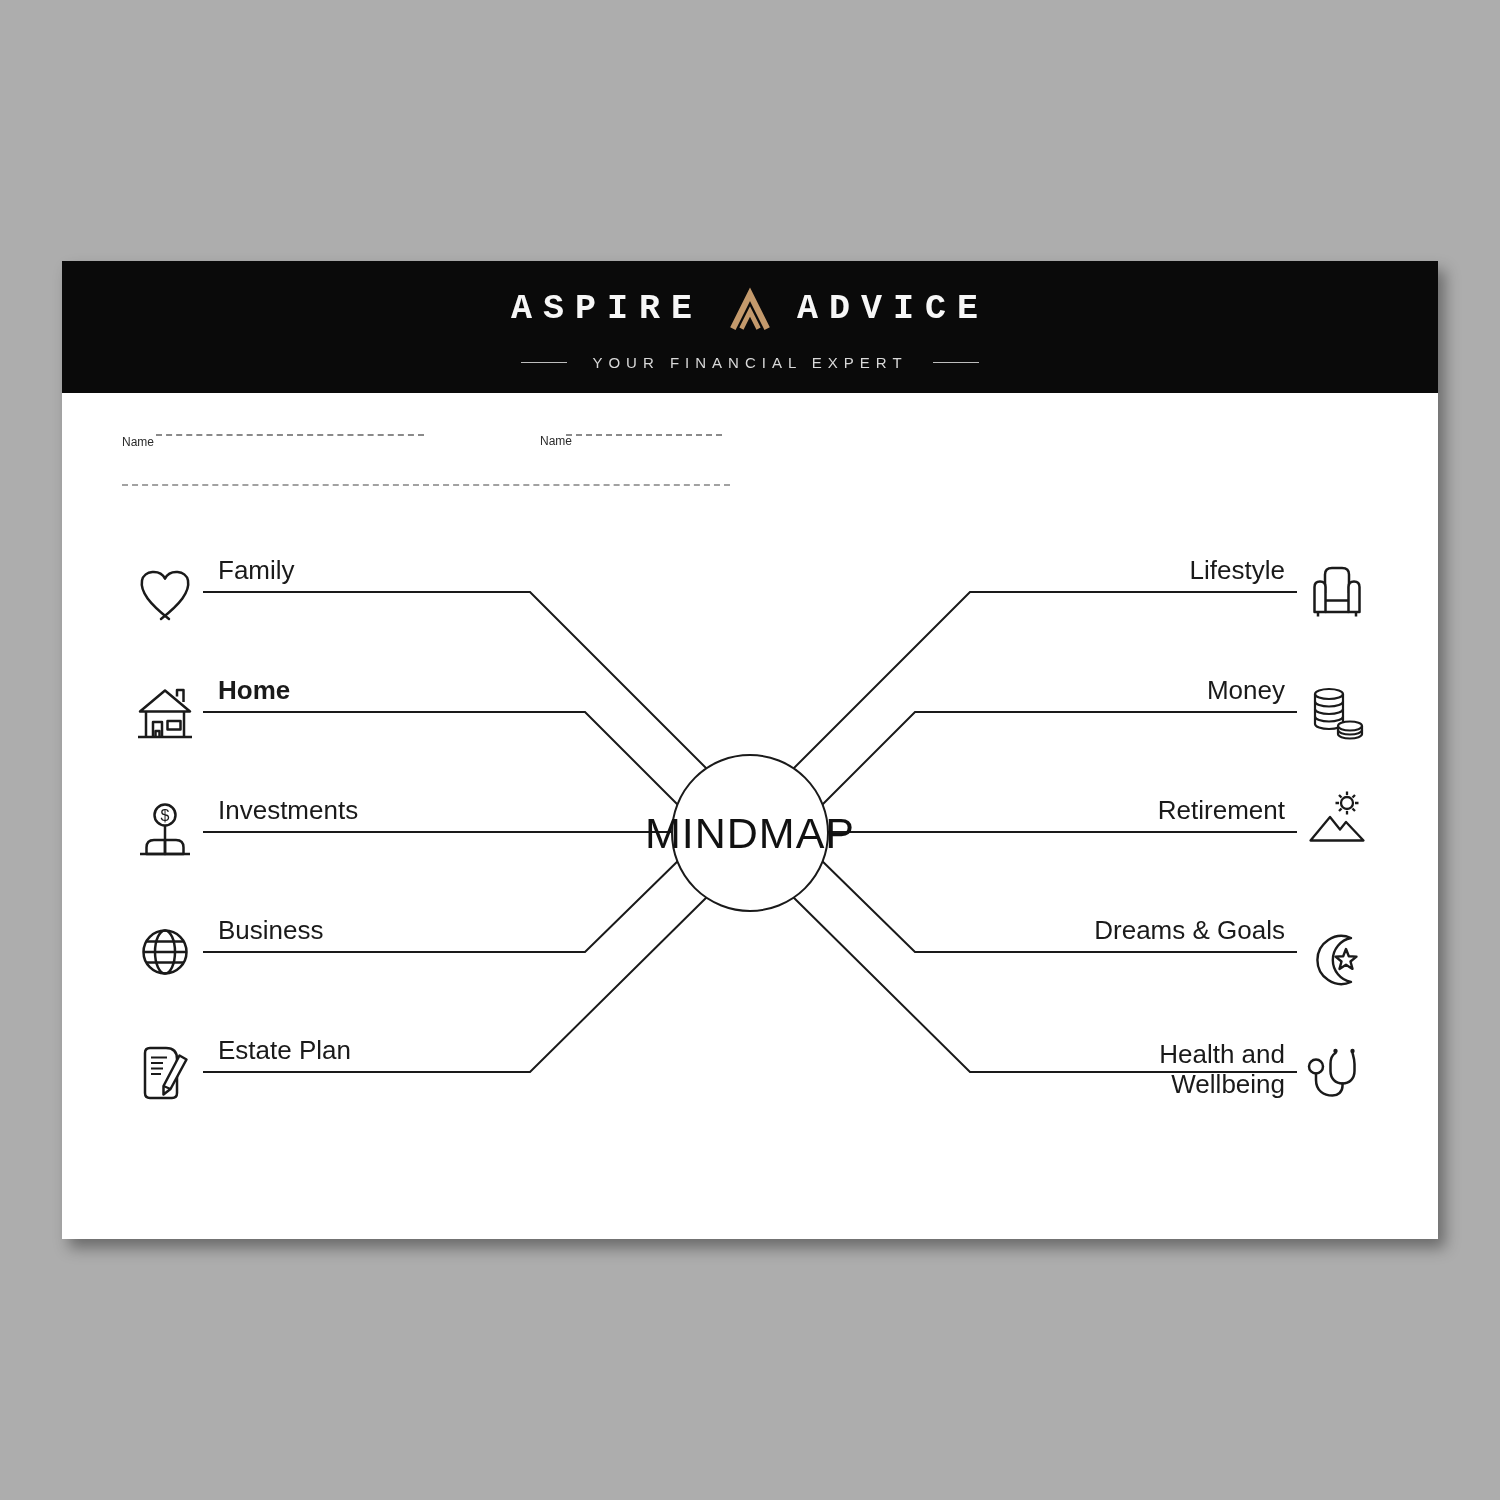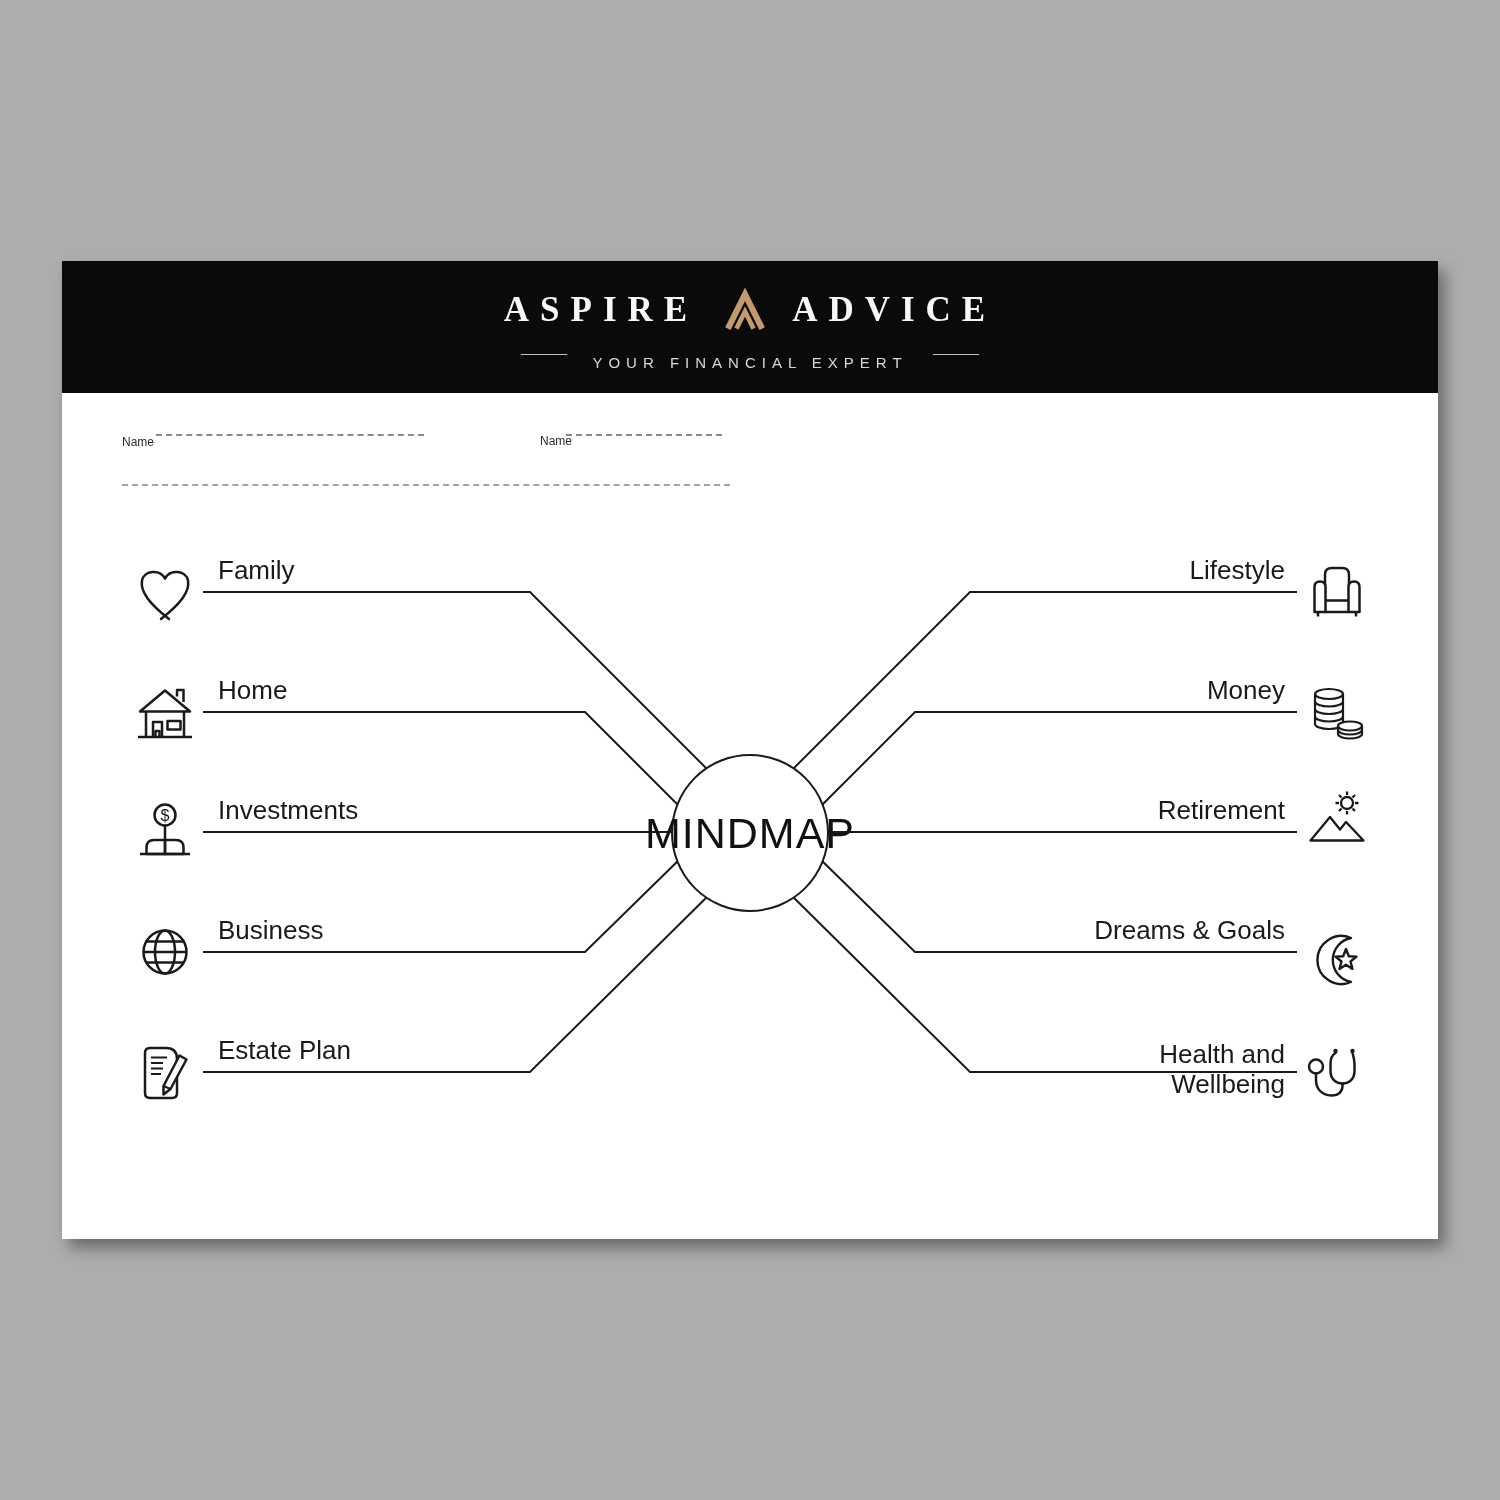--- a/index.html
+++ b/index.html
@@ -1,22 +1,22 @@
 <!DOCTYPE html>
 <html><head>
 <meta charset="utf-8">
 <style>
   html,body{margin:0;padding:0;}
   body{width:1500px;height:1500px;background:#adadad;font-family:"Liberation Sans",sans-serif;position:relative;overflow:hidden;}
   .page{position:absolute;left:62px;top:261px;width:1376px;height:978px;background:#ffffff;box-shadow:7px 9px 14px rgba(0,0,0,0.38);}
   
   .hdr{position:absolute;left:0;top:0;width:100%;height:132px;background:#0a0a0a;display:flex;flex-direction:column;align-items:center;justify-content:center;}
   .brand-row{display:flex;align-items:center;gap:18px;}
-  .brand-word{font-family:Liberation Serif, serif;font-weight:bold;font-size:35px;letter-spacing:11px;color:#f7f7f7;line-height:1;padding-top:4px;}
-  .tagline-row{display:flex;gap:25px;margin-top:22px;}
+  .brand-word{font-family:Liberation Mono, monospace;font-weight:bold;font-size:35px;letter-spacing:11px;color:#f7f7f7;line-height:1;padding-top:4px;}
+  .tagline-row{display:flex;align-items:center;gap:25px;margin-top:22px;}
   .tag-rule{display:inline-block;width:46px;height:1px;background:#bdbdbd;}
   .tagline{font-size:15px;letter-spacing:6px;color:#d9d9d9;}
   
   .fld-label{position:absolute;font-size:12px;color:#2b2b2b;margin-top:13px;}
   .dash{position:absolute;height:0;border-bottom:2px dashed #8a8a8a;}
   .dash.long{border-bottom:2px dashed #a2a2a2;}
   
   .map{position:absolute;left:0;top:0;}
   .center-label{position:absolute;left:588px;top:524px;width:200px;height:96px;display:flex;flex-direction:row;align-items:center;justify-content:center;font-size:43px;line-height:45px;color:#111;letter-spacing:1px;}
   .lbl{position:absolute;font-size:26px;line-height:30px;color:#1a1a1a;white-space:nowrap;}
@@ -156,21 +156,21 @@
     <svg viewBox="0 0 64 64" fill="none" stroke="#1a1a1a" stroke-width="2.5" stroke-linecap="round">
       <circle cx="30.5" cy="11" r="2.2" fill="#1a1a1a" stroke="none"></circle>
       <circle cx="47.5" cy="11" r="2.2" fill="#1a1a1a" stroke="none"></circle>
       <path d="M30.5,13 C27,15 25.5,19 25.5,24 L25.5,31 C25.5,38.5 30.5,43.5 37.5,43.5 C44.5,43.5 49.5,38.5 49.5,31 L49.5,24 C49.5,19 48,15 47.5,13"></path>
       <path d="M37.5,43.5 L37.5,46 C37.5,52 33,55.5 27.5,55.5 C19,55.5 11,51 11,40 L11,33.5"></path>
       <circle cx="11" cy="26.5" r="7"></circle>
     </svg>
   </span>
 
   <span class="lbl" style="left:156px;top:294px;">Family</span>
-  <span class="lbl" style="left:156px;top:414px;">Home</span>
+  <span class="lbl" style="left:156px;top:414px;font-weight:bold;">Home</span>
   <span class="lbl" style="left:156px;top:534px;">Investments</span>
   <span class="lbl" style="left:156px;top:654px;">Business</span>
   <span class="lbl" style="left:156px;top:774px;">Estate Plan</span>
 
   <span class="lbl r" style="right:153px;top:294px;text-align:center;">Lifestyle</span>
   <span class="lbl r" style="right:153px;top:414px;margin-left:18px;">Money</span>
   <span class="lbl r" style="right:153px;top:534px;">Retirement</span>
   <span class="lbl r" style="right:153px;top:654px;">Dreams &amp; Goals</span>
   <span class="lbl r wrap" style="right:153px;top:742px;">Health and Wellbeing</span>
 

